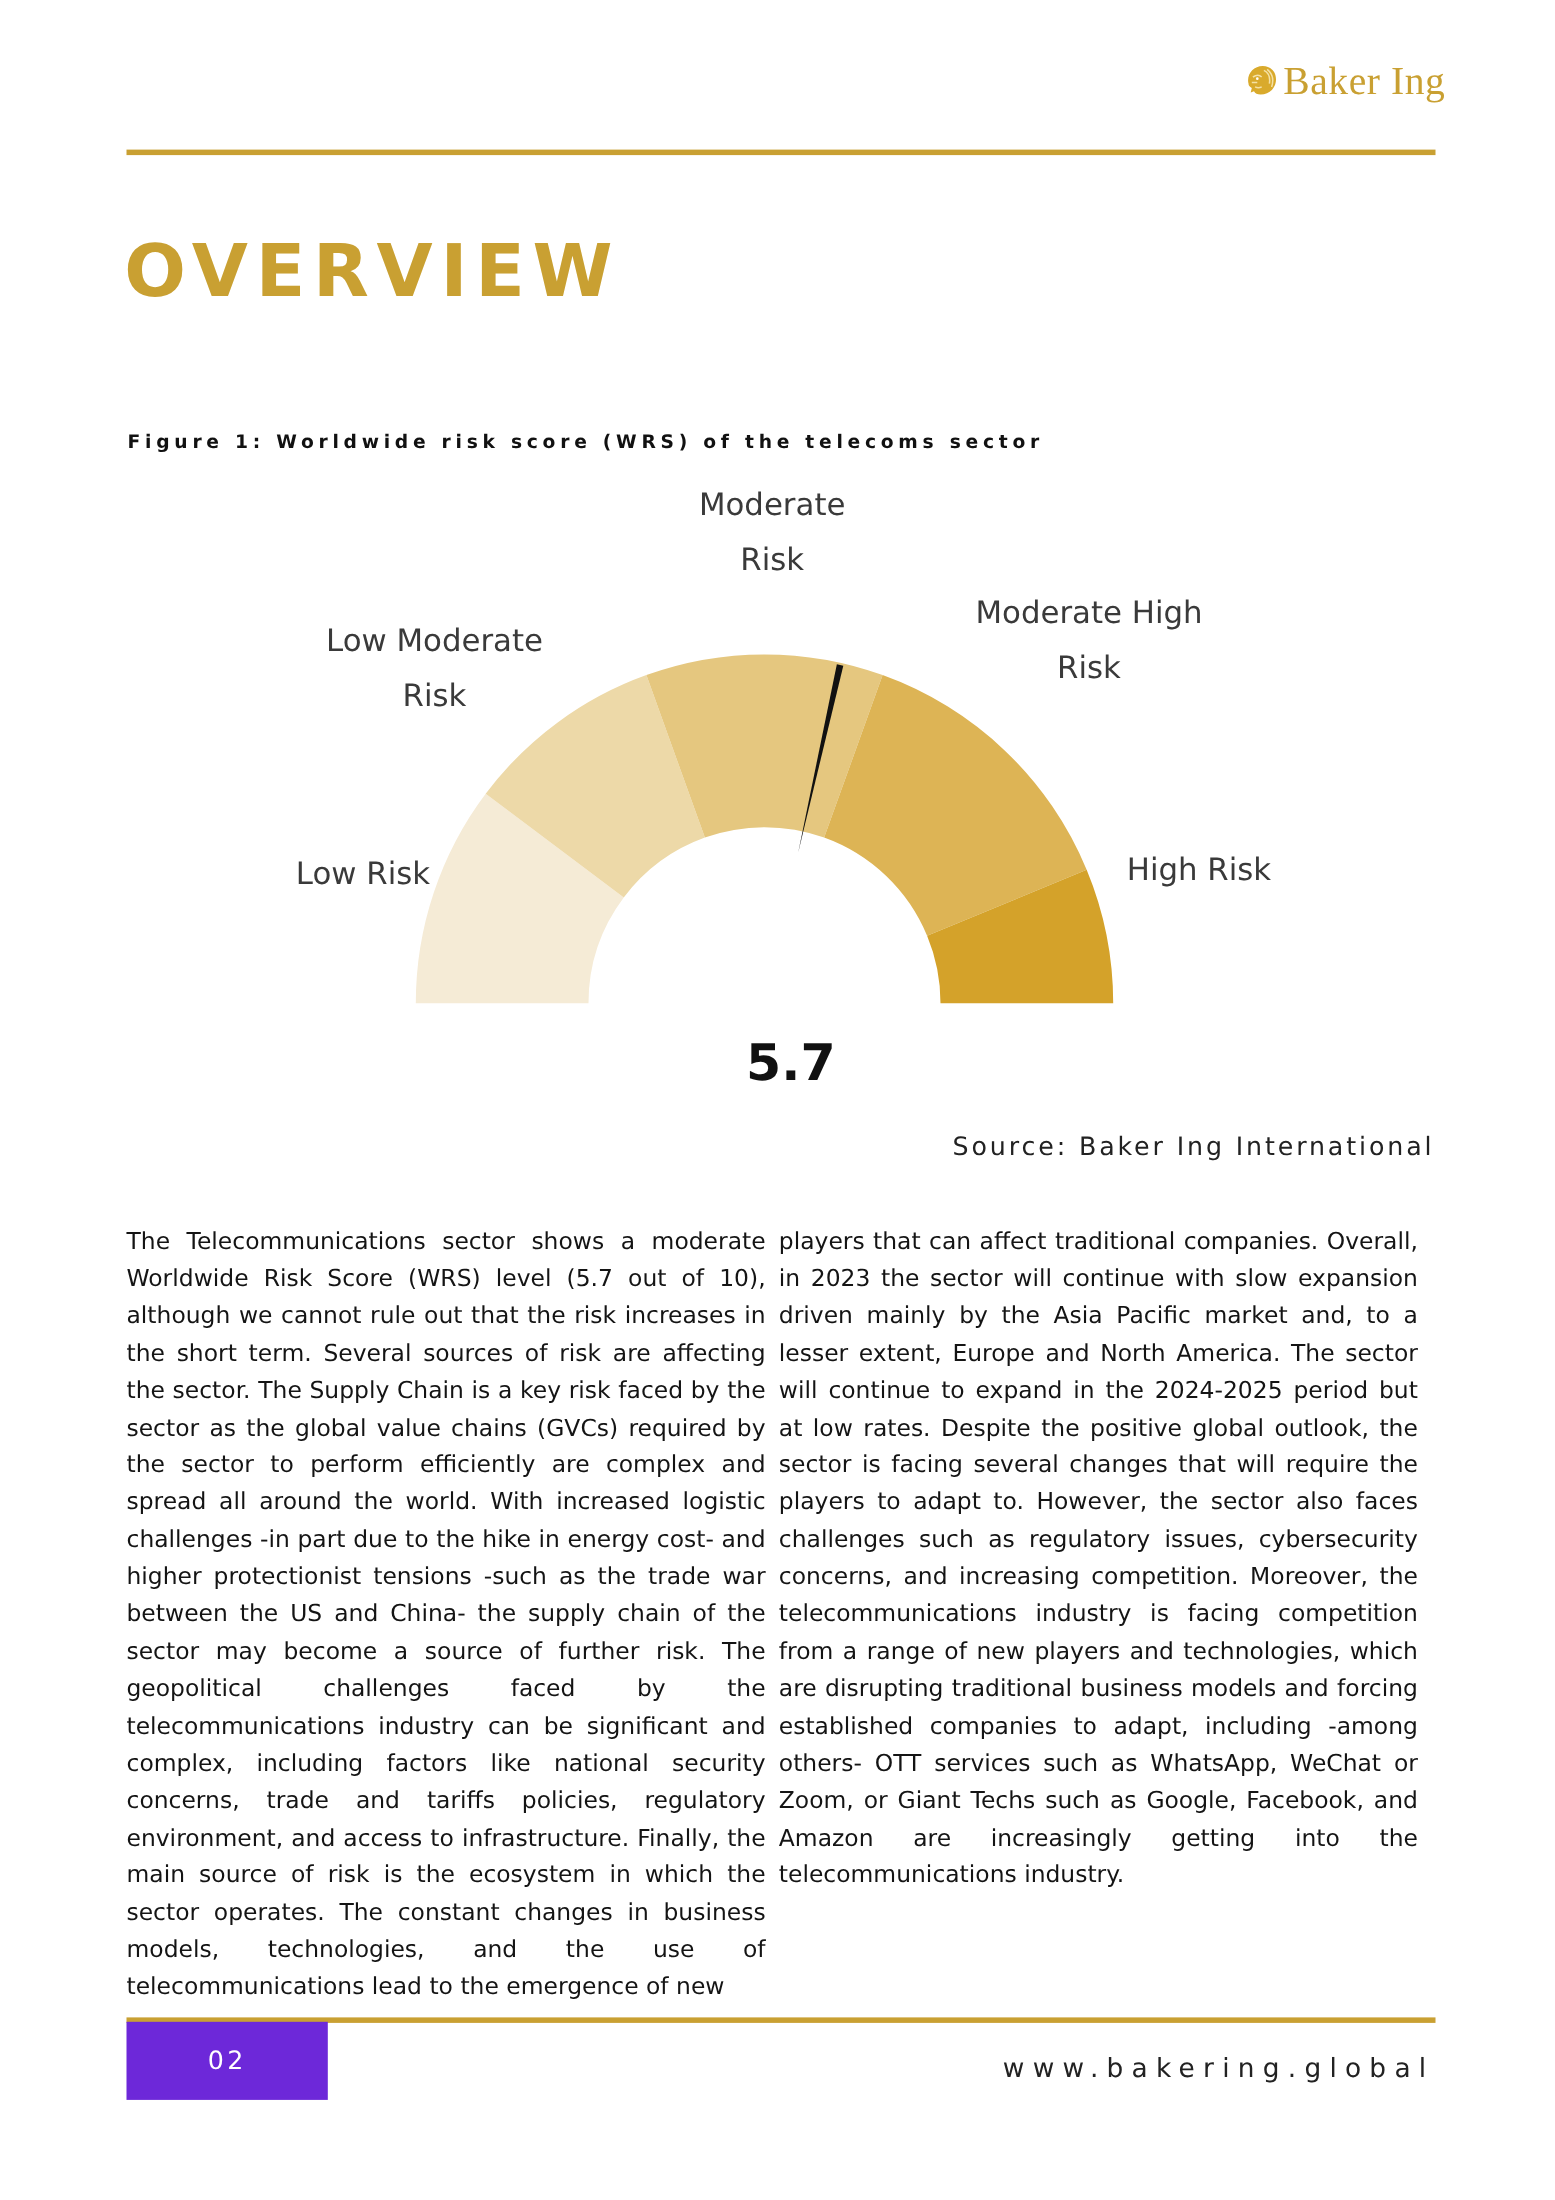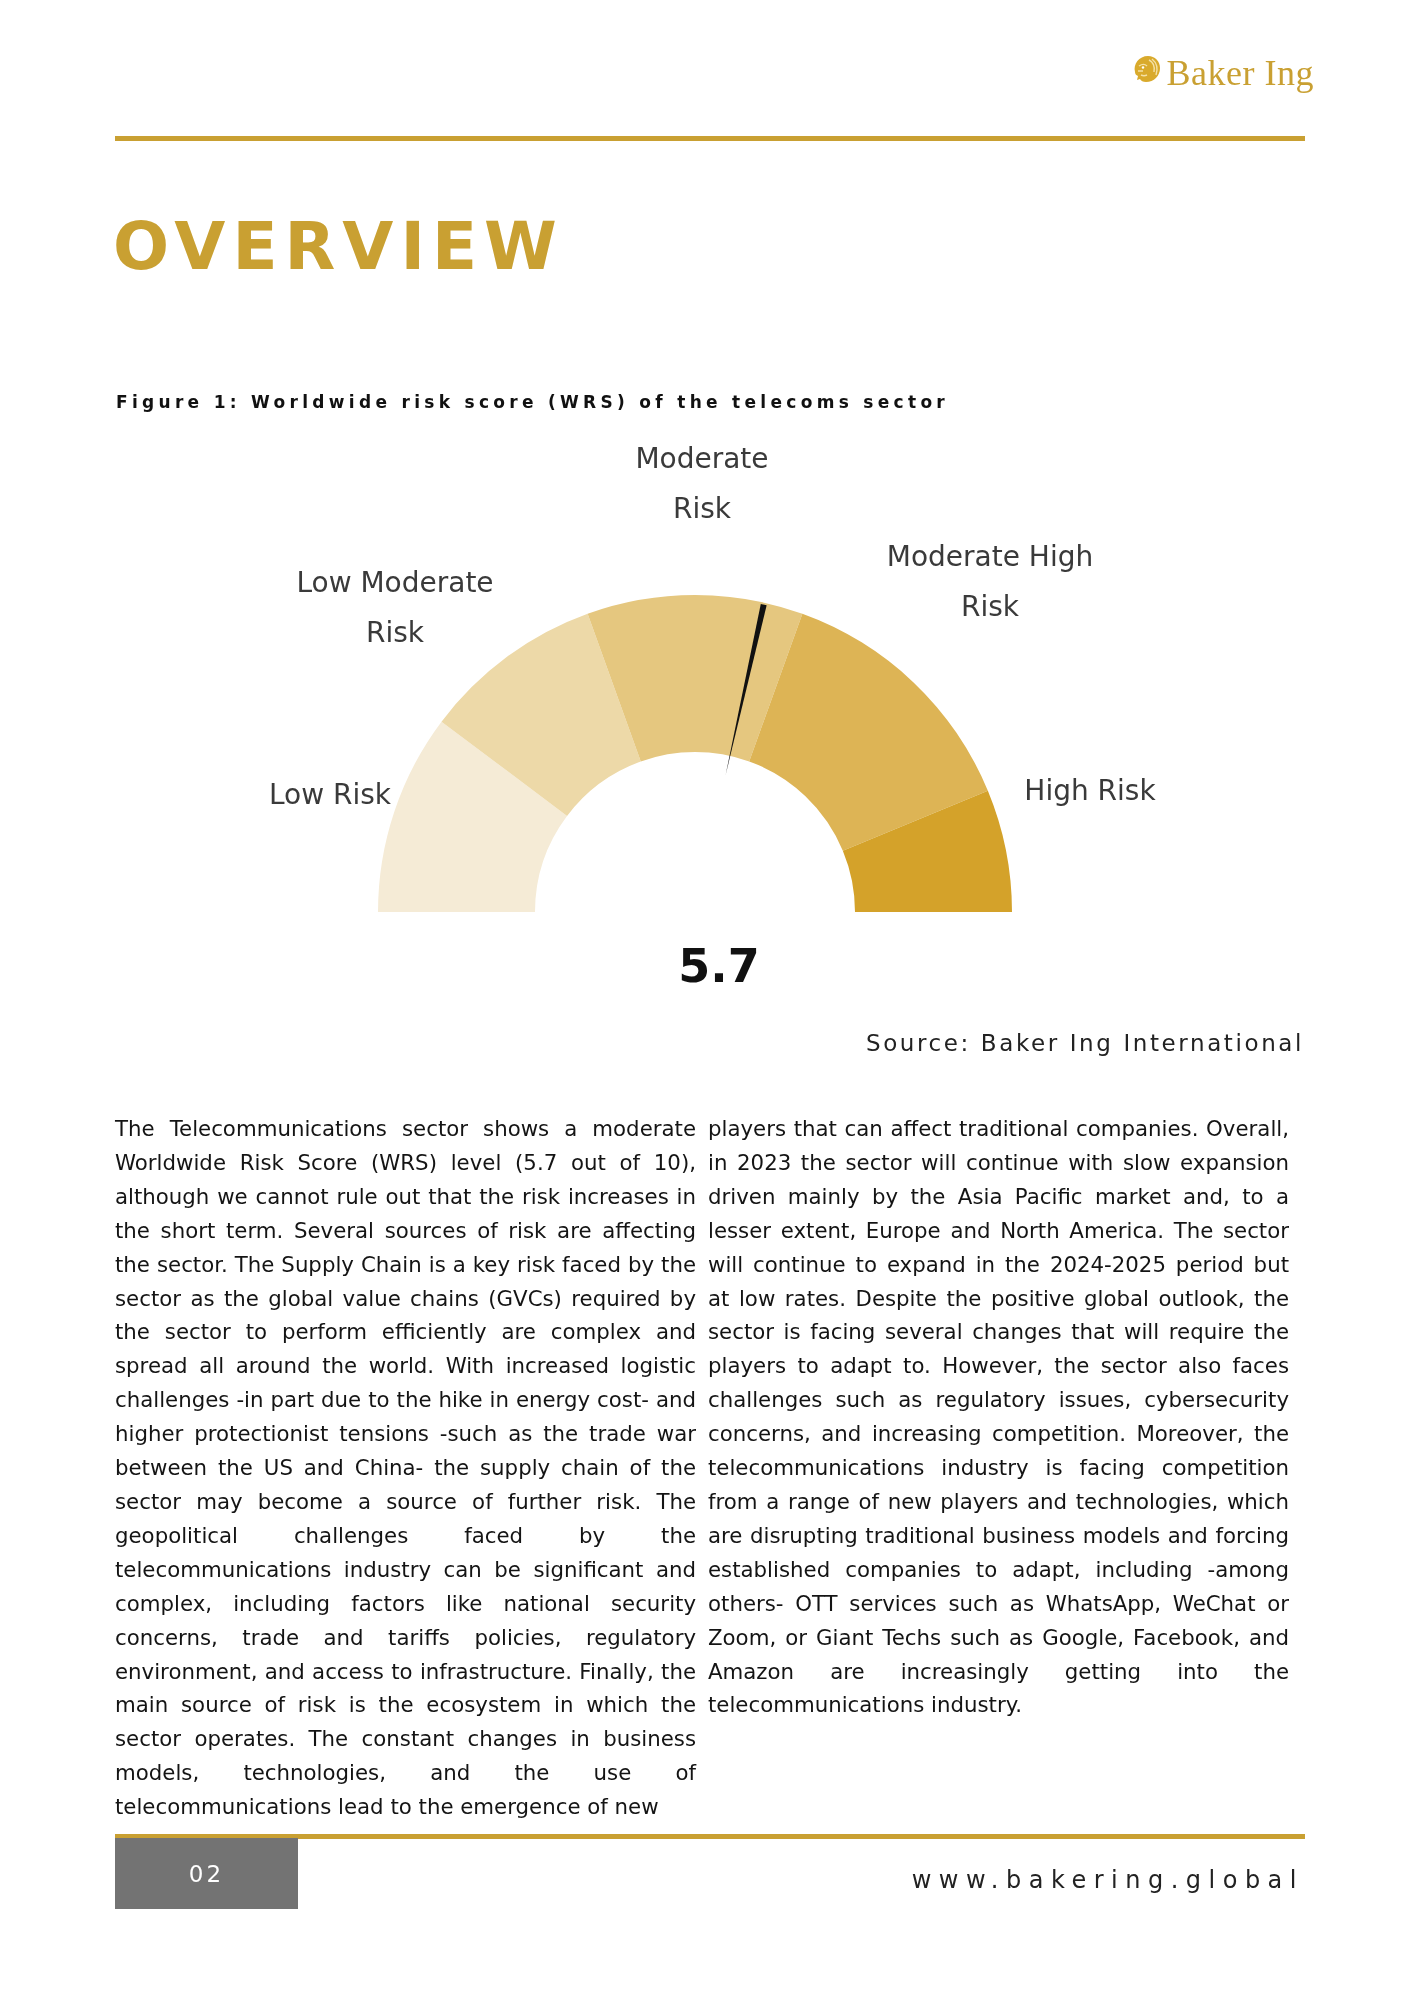--- a/index.html
+++ b/index.html
@@ -1,34 +1,34 @@
 <!DOCTYPE html>
 <html><head>
 <meta charset="utf-8">
 <style>
   html, body { margin: 0; padding: 0; background: #ffffff; }
   body { width: 1414px; height: 2000px; position: relative; overflow: hidden;
          font-family: "DejaVu Sans", sans-serif; color: #1a1a1a; }
-  .logo { position: absolute; top: 52px; right: 100px; display: flex; gap: 4px; }
+  .logo { position: absolute; top: 52px; right: 100px; display: flex; align-items: center; gap: 4px; }
   .logo .lion { width: 34px; height: 34px; }
   .logo .brand { font-family: "Liberation Serif", serif; font-size: 36px; color: #c9a032; letter-spacing: 0.5px; }
   .top-rule { position: absolute; left: 115px; top: 136px; width: 1190px; height: 5px; background: #c9a032; }
   .title { position: absolute; left: 113px; top: 214px; font-family: "DejaVu Sans", sans-serif; font-size: 66px;
            font-weight: 700; letter-spacing: 7px; color: #c9a032; margin: 0; line-height: 1; }
   .fig-caption { position: absolute; left: 116px; top: 392px; font-family: "DejaVu Sans", sans-serif; font-size: 17px;
                  font-weight: bold; letter-spacing: 4.3px; color: #111; margin: 0; }
   .gauge { position: absolute; left: 0; top: 0; width: 1414px; height: 1000px; }
   .gauge .lbl { font-family: "DejaVu Sans", sans-serif; font-size: 28px; fill: #3a3a3a; }
   .gauge .val { font-family: "DejaVu Sans", sans-serif; font-size: 46px; font-weight: bold; fill: #111; }
   .source { position: absolute; right: 110px; top: 1030px; font-size: 23px; letter-spacing: 2.6px; color: #222; }
   .body-cols { position: absolute; left: 115px; top: 1112px; width: 1190px; display: flex; gap: 12px; }
   .col { width: 581px; font-family: "DejaVu Sans", sans-serif; font-size: 21.3px; line-height: 33.9px;
          text-align: justify; color: #141414; margin: 0; }
   .bottom-rule { position: absolute; left: 115px; top: 1834px; width: 1190px; height: 5px; background: #c9a032; }
-  .page-box { position: absolute; left: 115px; top: 1838px; width: 183px; height: 71px; background: #737373;
+  .page-box { position: absolute; left: 115px; top: 1838px; width: 183px; height: 71px; background: #6d28d9;
               color: #fff; font-size: 23px; letter-spacing: 3px; display: flex; align-items: center; justify-content: center; }
   .url { position: absolute; right: 110px; top: 1866px; font-size: 24px; letter-spacing: 7.5px; color: #222; }
 </style>
 </head>
 <body>
 
 <div class="logo">
   <svg class="lion" viewBox="0 0 34 34">
     <path d="M6 20 C4 12 10 4 19 4 C26 4 31 9 31 16 C31 24 25 30 17 30 C14 30 12 29 11 27 L8 28 L9 24 C7 23 6 22 6 20 Z" fill="#d9aa2c"></path>
     <path d="M10 14 C13 12 16 12 18 14 M9 19 L14 19 M12 23 C14 24 16 24 18 23 M20 8 C24 10 26 14 25 20 M23 7 C28 11 29 17 27 23" stroke="#f4e1a6" stroke-width="1.4" fill="none"></path>

